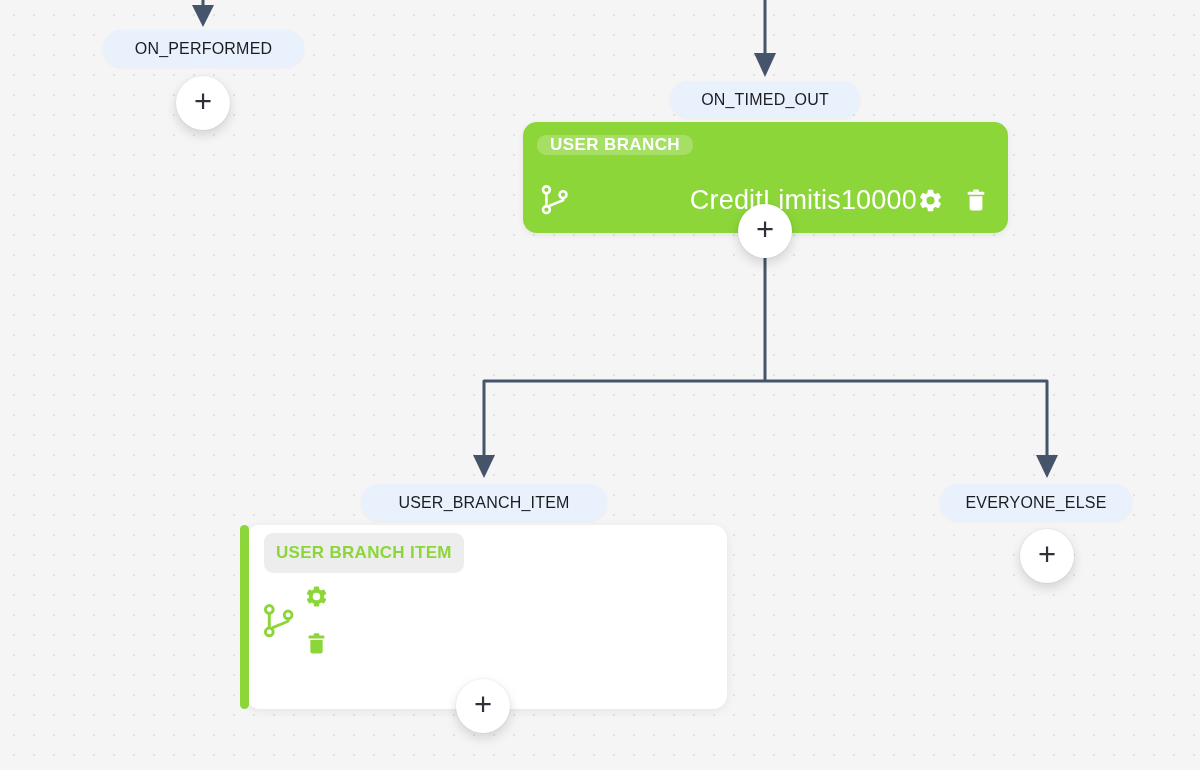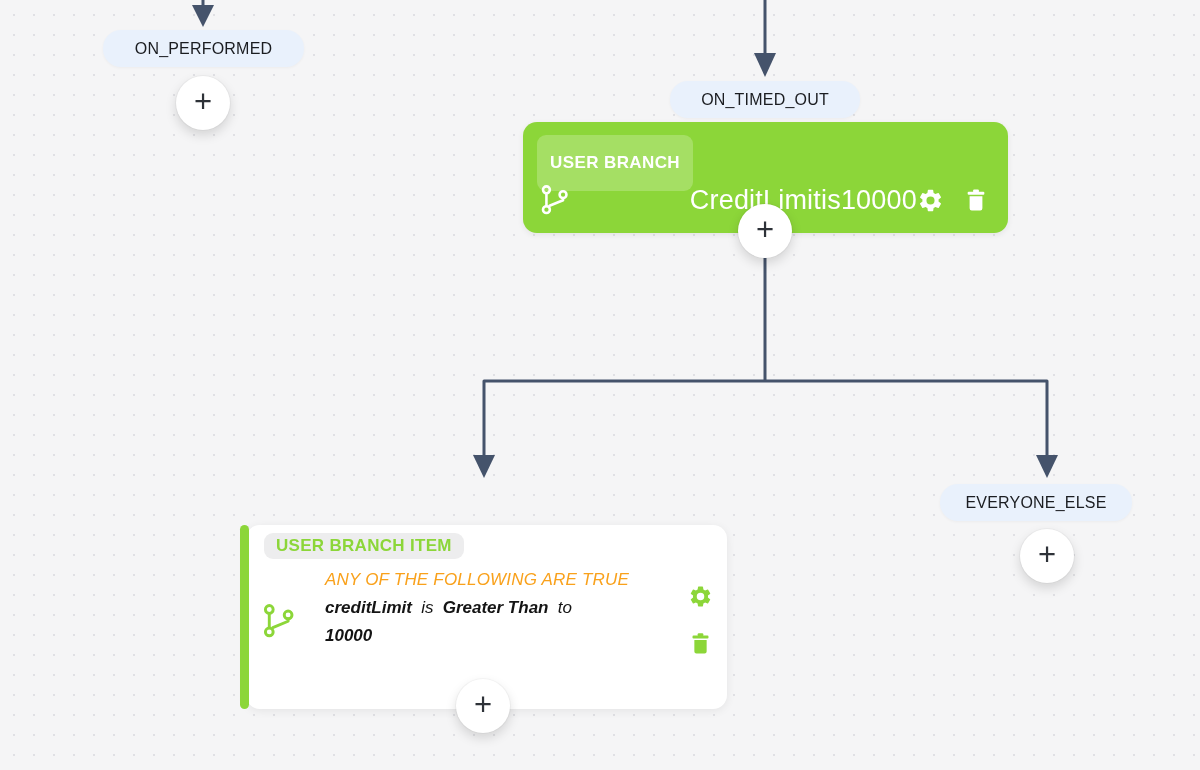--- a/index.html
+++ b/index.html
@@ -45,21 +45,21 @@
   .add-user-branch-item{left:456px;top:679px;}
 
   
   .branch-card{
     position:absolute;z-index:3;left:523px;top:122px;width:485px;height:111px;
     border-radius:14px;background:var(--green,#8cd639);color:#fff;cursor:pointer;
     box-shadow:0 2px 6px rgba(0,0,0,0.07);
   }
   .branch-card .badge{
     position:absolute;left:14px;top:13px;
-    padding:18px 13px;border-radius:9px;background:rgba(255,255,255,0.22);
+    padding:0 13px;border-radius:9px;background:rgba(255,255,255,0.22);
     font-size:17px;font-weight:600;letter-spacing:.4px;color:#fff;
   }
   .branch-card .row{
     position:absolute;left:17px;right:19px;top:57px;height:42px;
     display:flex;align-items:center;
   }
   .branch-card .title{
     flex:1;margin-left:31px;font-size:27px;font-weight:500;letter-spacing:.2px;
     white-space:nowrap;overflow:hidden;text-align:right;
   }
@@ -72,21 +72,21 @@
     position:absolute;left:0;top:0;width:9px;height:184px;border-radius:5px;
     background:var(--green,#8cd639);
   }
   .item-card{
     position:absolute;left:6px;top:0;right:0;height:184px;border-radius:14px;
     background:#ffffff;cursor:pointer;
     box-shadow:0 2px 10px rgba(0,0,0,0.07);
   }
   .item-card .badge{
     position:absolute;left:18px;top:8px;
-    padding:3px 12px;border-radius:9px;background:#ededee;
+    padding:10px 12px;border-radius:9px;background:#ededee;
     font-size:17px;font-weight:600;letter-spacing:.3px;color:var(--green,#8cd639);
   }
   .item-content{position:absolute;left:16px;top:41px;right:14px;display:flex;}
   .item-icon-col{width:34px;margin-top:32px;flex:none;}
   .item-text{margin-left:29px;flex:1;font-size:17px;font-style:italic;line-height:28px;color:#141414;}
   .cond-header{color:var(--orange,#f9a11b);font-weight:500;letter-spacing:.2px;}
   .cond-line .b{font-weight:700;}
   .cond-line span + span{margin-left:4.5px;}
   .cond-value{font-weight:700;}
   .item-actions{flex:none;display:flex;flex-direction:column;align-items:center;margin-top:18px;margin-left:8px;}
@@ -151,45 +151,38 @@
             <path d="M6.1 8.6 h11.8 v11 a2 2 0 0 1 -2 2 H8.1 a2 2 0 0 1 -2 -2 z"></path>
           </svg>
         </span>
       </button>
     </div>
   </div>
   <button class="add-btn add-user-branch">
     <span>+</span>
   </button>
 
+  <div class="pill pill-user-branch-item">
+    <span>USER_BRANCH_ITEM</span>
+  </div>
 
   <div class="item-wrap">
     <div class="item-card">
       <div class="badge">USER BRANCH ITEM</div>
       <div class="item-content">
         <div class="item-icon-col">
           <span style="display:flex;">
             <svg width="34" height="46" viewBox="0 0 28 30" fill="none" stroke="#8cd639" stroke-width="2.4" stroke-linecap="round" stroke-linejoin="round">
               <circle cx="6" cy="5.5" r="3.2"></circle>
               <circle cx="21.5" cy="10" r="3.2"></circle>
               <circle cx="6" cy="24" r="3.2"></circle>
               <path d="M6 8.9 V20.6"></path>
               <path d="M21.5 13.4 v1.8 L8.9 20.4"></path>
             </svg>
           </span>
-        </div>
-        <div class="item-text">
-          <div class="cond-header">ANY OF THE FOLLOWING ARE TRUE</div>
-          <div class="cond-line">
-            <span class="b">creditLimit</span>
-            <span>is</span>
-            <span class="b">Greater Than</span>
-            <span>to</span>
-          </div>
-          <div class="cond-value">10000</div>
         </div>
         <div class="item-actions">
           <button class="icon-btn">
             <span style="display:flex;">
               <svg width="25" height="25" viewBox="0 0 24 24" fill="#8cd639">
                 <path d="M19.14 12.94c.04-.3.06-.61.06-.94 0-.32-.02-.64-.07-.94l2.03-1.58a.49.49 0 0 0 .12-.61l-1.92-3.32a.49.49 0 0 0-.59-.22l-2.39.96c-.5-.38-1.03-.7-1.62-.94l-.36-2.54a.48.48 0 0 0-.48-.41h-3.84a.47.47 0 0 0-.47.41l-.36 2.54c-.59.24-1.13.57-1.62.94l-2.39-.96a.49.49 0 0 0-.59.22L2.74 8.87a.48.48 0 0 0 .12.61l2.03 1.58c-.05.3-.09.63-.09.94s.02.64.07.94l-2.03 1.58a.49.49 0 0 0-.12.61l1.92 3.32c.12.22.37.29.59.22l2.39-.96c.5.38 1.03.7 1.62.94l.36 2.54c.05.24.24.41.48.41h3.84c.24 0 .44-.17.47-.41l.36-2.54c.59-.24 1.13-.56 1.62-.94l2.39.96c.22.08.47 0 .59-.22l1.92-3.32a.49.49 0 0 0-.12-.61l-2.01-1.58zM12 15.6A3.6 3.6 0 1 1 12 8.4a3.6 3.6 0 0 1 0 7.2z"></path>
               </svg>
             </span>
           </button>
           <button class="icon-btn">

